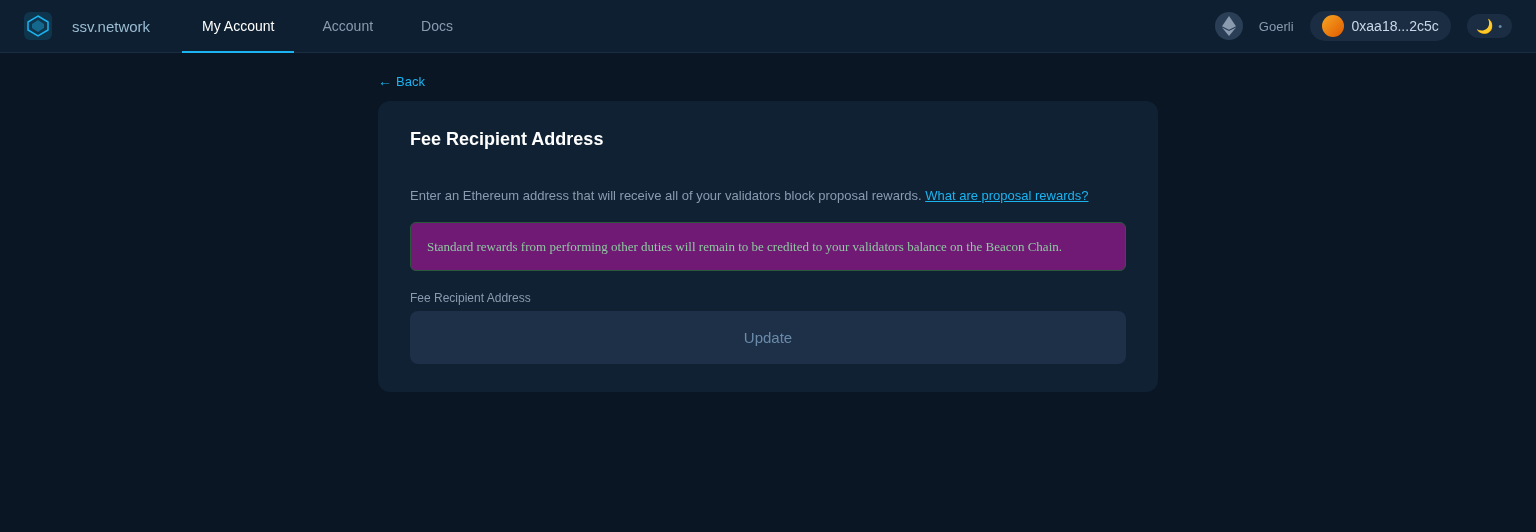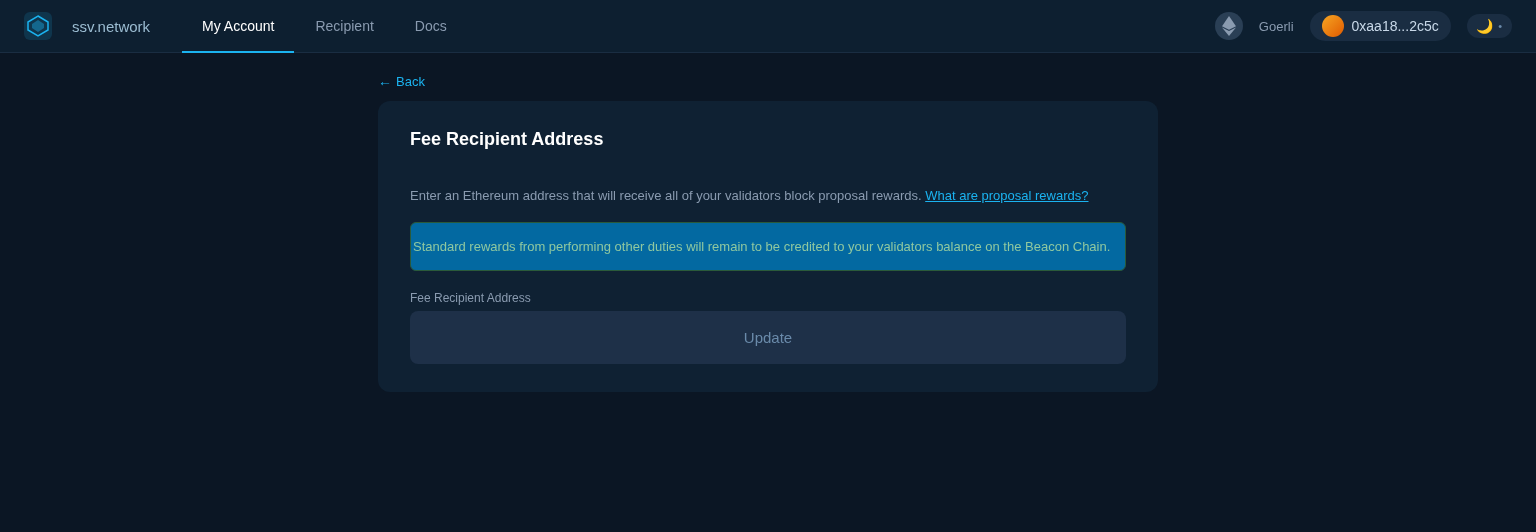--- a/index.html
+++ b/index.html
@@ -44,21 +44,21 @@
     }
 
     .logo-text span {
       color: #9bbcd1;
       font-weight: 400;
     }
 
     .nav-links {
       display: flex;
       align-items: center;
-      gap: 1px;
+      gap: 8px;
       flex: 1;
       text-align: right;
     }
 
     .nav-link {
       padding: 0 20px;
       height: 53px;
       display: flex;
       align-items: center;
       font-size: 14px;
@@ -195,25 +195,26 @@
     }
 
     .card-description a {
       color: #1bb3f0;
       text-decoration: underline;
       cursor: pointer;
     }
 
     
     .info-box {
-      background: #0369a1;
+      background: #701a75;
       border: 1px solid #2a5a3a;
       border-radius: 6px;
-      padding: 14px 2px;
+      padding: 14px 16px;
       margin-bottom: 20px;
+      font-family: Liberation Serif, serif;
     }
 
     .info-box-text {
       font-size: 13px;
       color: #8fc8a0;
       line-height: 1.5;
     }
 
     
     .form-label {
@@ -280,21 +281,21 @@
       <polygon points="14,4 24,10 24,18 14,24 4,18 4,10" fill="none" stroke="#1bb3f0" stroke-width="1.5"></polygon>
       <polygon points="14,8 20,12 20,16 14,20 8,16 8,12" fill="#1bb3f0" opacity="0.4"></polygon>
     </svg>
     <span class="logo-text">
       <span>ssv</span><span style="color:#9bbcd1">.network</span>
     </span>
   </div>
 
   <div class="nav-links">
     <a class="nav-link active">My Account</a>
-    <a class="nav-link">Recipient</a>
+    <a class="nav-link">Account</a>
     <a class="nav-link">Docs</a>
   </div>
 
   <div class="navbar-right">
     <div class="eth-icon">
       <svg width="14" height="20" viewBox="0 0 14 20" fill="none" xmlns="http://www.w3.org/2000/svg">
         <path d="M7 0L0 10.2L7 13.8L14 10.2L7 0Z" fill="#8a9bb0"></path>
         <path d="M7 15.1L0 11.5L7 20L14 11.5L7 15.1Z" fill="#8a9bb0"></path>
       </svg>
     </div>

